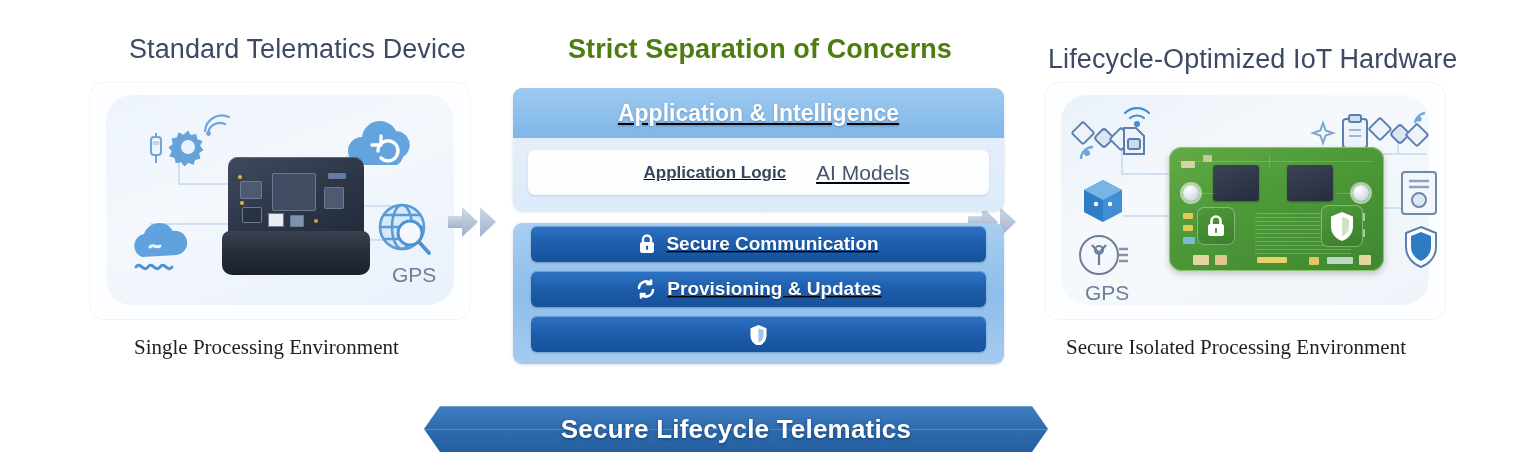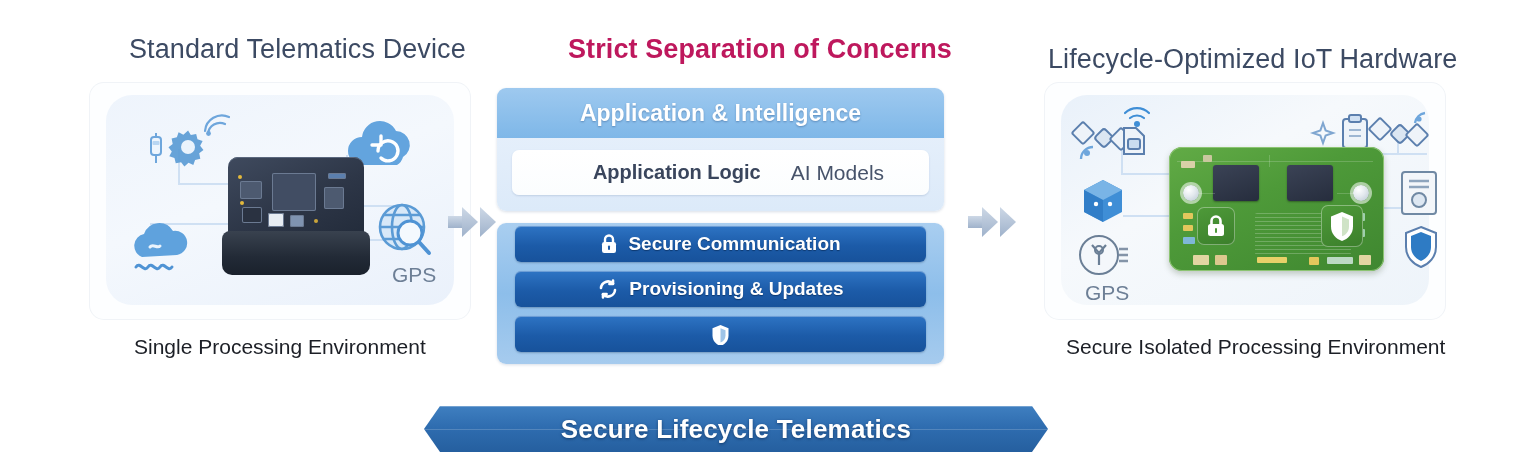--- a/index.html
+++ b/index.html
@@ -14,21 +14,21 @@
   
   .col-title {
     position: absolute;
     font-size: 27px;
     font-weight: 400;
     color: #3c4a63;
     letter-spacing: .1px;
     white-space: nowrap;
   }
   #title-left   { left: 129px; top: 34px; }
-  #title-center { left: 568px; top: 34px; font-weight: 600; color: #be185d; }
+  #title-center { left: 568px; top: 34px; font-weight: 600; color: #4d7c0f; }
   #title-right  { left: 1048px; top: 44px; }
 
   
   .panel {
     position: absolute;
     top: 83px;
     width: 380px; height: 236px;
     border-radius: 14px;
     background: #fdfeff;
     box-shadow: 0 0 0 1px #f0f3f7;
@@ -117,41 +117,41 @@
     box-shadow: inset 0 0 0 1px rgba(255,255,255,.35);
     display: flex; align-items: center; justify-content: center;
   }
 
   
   .flow-arrow { position: absolute; top: 205px; }
   #arrow-left  { left: 448px; }
   #arrow-right { left: 968px; }
 
   
-  #center-stack { position: absolute; left: 497px; top: 88px; width: 447px; }
+  #center-stack { position: absolute; left: 513px; top: 88px; width: 491px; text-decoration: underline; }
 
   .card { border-radius: 9px; overflow: hidden; box-shadow: 0 1px 3px rgba(40,70,120,.18); }
 
   .card-app { background: linear-gradient(180deg,#eaf2fc 0%, #dceaf9 100%); margin-bottom: 12px; }
   .card-app .card-head {
     height: 50px; display: flex; align-items: center; justify-content: center;
     background: linear-gradient(180deg,#9ec9ef 0%, #7eb7e8 100%);
     color: #ffffff; font-size: 23px; font-weight: 600;
     text-shadow: 0 1px 2px rgba(40,80,130,.45);
   }
   .card-app .card-body { padding: 12px 15px 16px 15px; }
   .chip-row {
     background: linear-gradient(180deg,#ffffff 0%, #fbfdfe 100%);
     border-radius: 7px;
     height: 45px;
     display: flex; align-items: center; justify-content: center;
     gap: 30px;
     box-shadow: 0 1px 2px rgba(40,70,120,.16);
   }
-  .chip-row .lbl-strong { font-size: 20px; font-weight: 600; color: #39455c; margin-left: 36px; }
+  .chip-row .lbl-strong { font-size: 17px; font-weight: 600; color: #39455c; margin-left: 36px; }
   .chip-row .lbl-light  { font-size: 21px; font-weight: 400; color: #47536a; }
 
   .card-sec { background: linear-gradient(180deg,#a9cef0 0%, #8dbeea 50%, #a6cbee 100%); }
   .card-sec .card-head {
     height: 46px; display: flex; align-items: center; justify-content: center;
     background: linear-gradient(180deg,#1e4e92 0%, #123b76 100%);
     color: #ffffff; font-size: 22px; font-weight: 600;
     text-shadow: 0 1px 2px rgba(0,20,60,.6);
   }
   .card-sec .card-body { padding: 3px 18px 12px 18px; display: flex; flex-direction: column; gap: 9px; }
@@ -185,21 +185,21 @@
     position: absolute; inset: 0;
     display: flex; align-items: center; justify-content: center;
     color: #ffffff; font-size: 26px; font-weight: 700; letter-spacing: .2px;
     text-shadow: 0 1px 3px rgba(0,25,60,.55);
   }
 
   
   .caption {
     position: absolute; top: 335px;
     font-size: 21px; color: #1c1f26;
-    font-family: Liberation Sans, sans-serif;
+    font-family: Liberation Serif, serif;
     white-space: nowrap;
   }
   #caption-left  { left: 134px; }
   #caption-right { left: 1066px; }
 </style>
 </head>
 <body>
 
 <div class="stage">
 

